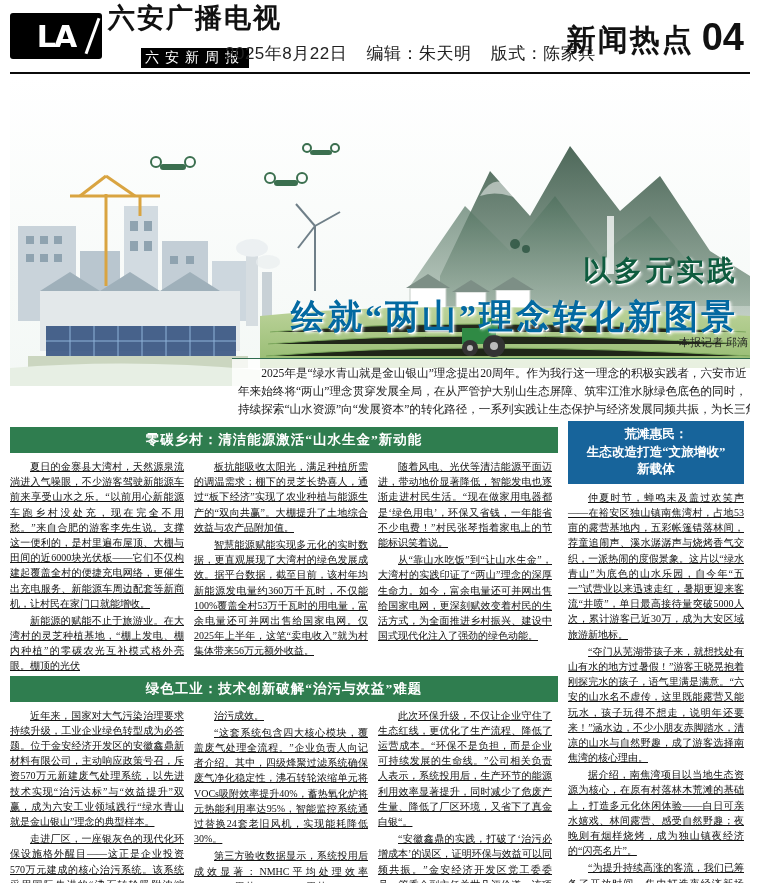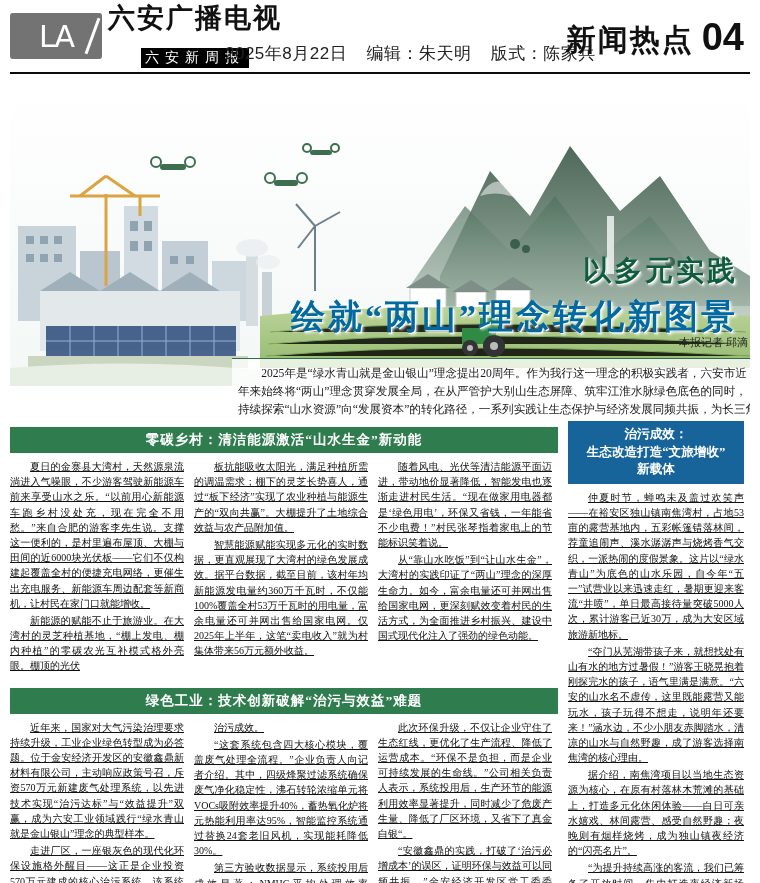--- a/index.html
+++ b/index.html
@@ -13,23 +13,23 @@
   }
   .page{position:relative;width:760px;height:883px;box-sizing:border-box;padding:0 10px;}
 
   
   .masthead{
     position:relative;height:72px;display:flex;align-items:flex-start;
     border-bottom:2px solid #0b0b0b;
   }
   .logo-block{display:flex;align-items:center;gap:6px;padding-top:4px;}
   .logo-mark{
-    width:92px;height:46px;background:#737373;color:#fff;
+    width:92px;height:46px;background:#000000;color:#fff;
     display:flex;align-items:center;justify-content:center;
-    font-family:"DejaVu Sans", sans-serif;font-weight:normal;font-size:30px;
+    font-family:"DejaVu Sans", sans-serif;font-weight:bold;font-size:30px;
     letter-spacing:-2px;border-radius:3px;
     position:relative;
   }
   .logo-mark .slash{position:absolute;right:8px;top:4px;width:3px;height:38px;background:#fff;transform:rotate(20deg);}
   .logo-text{display:flex;flex-direction:column;justify-content:center;align-items:center;}
   .logo-cn{font-size:27px;font-weight:bold;letter-spacing:2px;line-height:1.05;font-family:"Liberation Serif",serif;}
   .logo-sub{
     margin-top:16px;background:#000000;color:#fff;font-size:14px;letter-spacing:6px;
     text-align:center;padding:1px 4px;
   }
@@ -78,21 +78,21 @@
   
   .cols{display:flex;gap:10px;align-items:flex-start;}
   .col{width:174px;}
   .col p{margin:0 0 2px 0;font-size:10px;line-height:1.52;text-indent:2em;text-align:justify;color:#111;text-decoration:underline;}
   .blue-col{width:176px;}
   .blue-bar{
     background:#17649b;color:#fff;text-align:center;font-weight:bold;font-size:12.6px;
     padding:5px 2px;line-height:1.4;margin-bottom:6px;
   }
 
-  .mid-head{margin-top:12px;}
+  .mid-head{margin-top:0;}
 </style>
 </head>
 <body>
 
 <div class="page">
 
   <div class="masthead">
     <div class="logo-block">
       <div class="logo-mark">
         <span>LA</span>
@@ -295,21 +295,21 @@
         </div>
         <div class="col">
           <p>此次环保升级，不仅让企业守住了生态红线，更优化了生产流程、降低了运营成本。“环保不是负担，而是企业可持续发展的生命线。”公司相关负责人表示，系统投用后，生产环节的能源利用效率显著提升，同时减少了危废产生量、降低了厂区环境，又省下了真金白银“。</p>
           <p>“安徽鑫鼎的实践，打破了‘治污必增成本’的误区，证明环保与效益可以同频共振。”金安经济开发区党工委委员、管委会副主任关世凡评价道，该项目的成功实施，为同行业提供了可复制、可推广的环保升级方案。</p>
         </div>
       </div>
     </div>
 
     <div class="blue-col">
       <div class="blue-bar">
-        <div>治污成效：</div>
+        <div>荒滩惠民：</div>
         <div>生态改造打造“文旅增收”</div>
         <div>新载体</div>
       </div>
       <div class="col" style="width:176px;">
         <p>仲夏时节，蝉鸣未及盖过欢笑声——在裕安区独山镇南焦湾村，占地53亩的露营基地内，五彩帐篷错落林间，荐童追闹声、溪水潺潺声与烧烤香气交织，一派热闹的度假景象。这片以“绿水青山”为底色的山水乐园，自今年“五一”试营业以来迅速走红，暑期更迎来客流“井喷”，单日最高接待量突破5000人次，累计游客已近30万，成为大安区域旅游新地标。</p>
         <p>“夺门从芜湖带孩子来，就想找处有山有水的地方过暑假！”游客王晓晃抱着刚探完水的孩子，语气里满是满意。“六安的山水名不虚传，这里既能露营又能玩水，孩子玩得不想走，说明年还要来！”涵水边，不少小朋友赤脚踏水，清凉的山水与自然野趣，成了游客选择南焦湾的核心理由。</p>
         <p>据介绍，南焦湾项目以当地生态资源为核心，在原有村落林木荒滩的基础上，打造多元化休闲体验——白日可亲水嬉戏、林间露营、感受自然野趣；夜晚则有烟样烧烤，成为独山镇夜经济的“闪亮名片”。</p>
         <p>“为提升持续高涨的客流，我们已筹备了开放时间，集中打造夜经济新场景，覆盖运营项目自身，让更多游</p>
       </div>
     </div>

